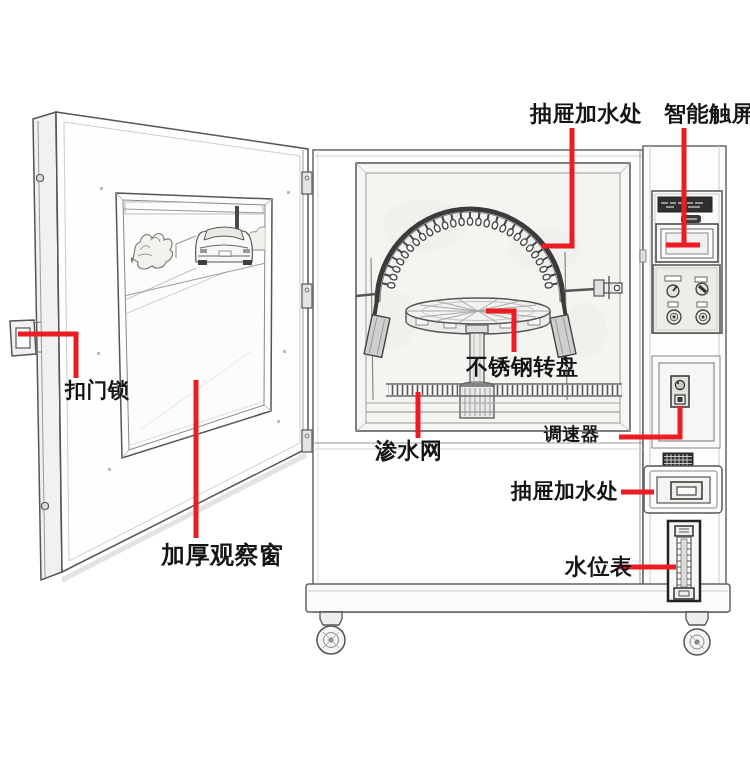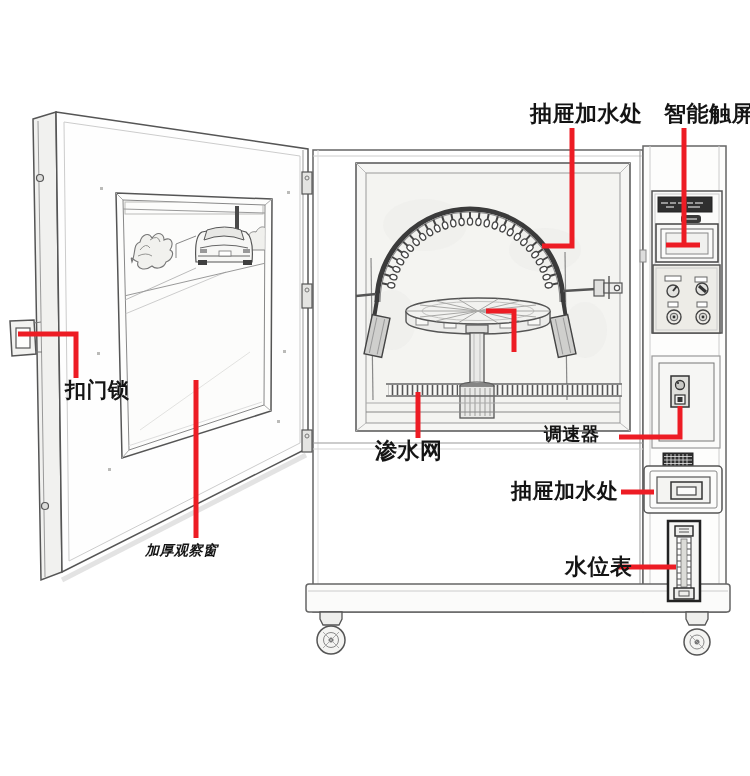--- a/index.html
+++ b/index.html
@@ -12,21 +12,21 @@
     position:absolute;font-weight:bold;font-size:22px;line-height:1;
     color:#141414;white-space:nowrap;letter-spacing:0.5px;
     font-family:"Liberation Sans", sans-serif;
   }
   .lbl-arc{left:530px;top:103px;}
   .lbl-touch{left:640px;top:103px;margin-left:24px;}
   .lbl-lock{left:40px;top:379px;font-size:21px;padding-left:25px;}
   .lbl-turn{left:466px;top:356px;}
   .lbl-net{left:375px;top:440px;text-align:right;}
   .lbl-speed{left:544px;top:425px;font-size:18px;}
-  .lbl-window{left:145px;top:543px;font-size:14px;font-style:italic;}
+  .lbl-window{left:161px;top:543px;font-size:24px;}
   .lbl-drawer{left:511px;top:482px;font-size:21px;font-family:Liberation Mono, monospace;}
   .lbl-level{left:565px;top:556px;}
 </style>
 </head>
 <body>
 
 <div id="stage">
 
 <svg id="lineart" width="750" height="776" viewBox="0 0 750 776">
   <defs>
@@ -368,19 +368,20 @@
     <path d="M680 406 V437 H619"></path>
     <path d="M196 380 V538"></path>
     <path d="M621 492 H654"></path>
     <path d="M618 567 H676"></path>
   </g>
 </svg>
 
 <div class="lbl lbl-arc">抽屉加水处</div>
 <div class="lbl lbl-touch">智能触屏</div>
 <div class="lbl lbl-lock">扣门锁</div>
+<div class="lbl lbl-turn">不锈钢转盘</div>
 <div class="lbl lbl-net">渗水网</div>
 <div class="lbl lbl-speed">调速器</div>
 <div class="lbl lbl-window">加厚观察窗</div>
 <div class="lbl lbl-drawer">抽屉加水处</div>
 <div class="lbl lbl-level">水位表</div>
 
 </div>
 
 </body></html>

